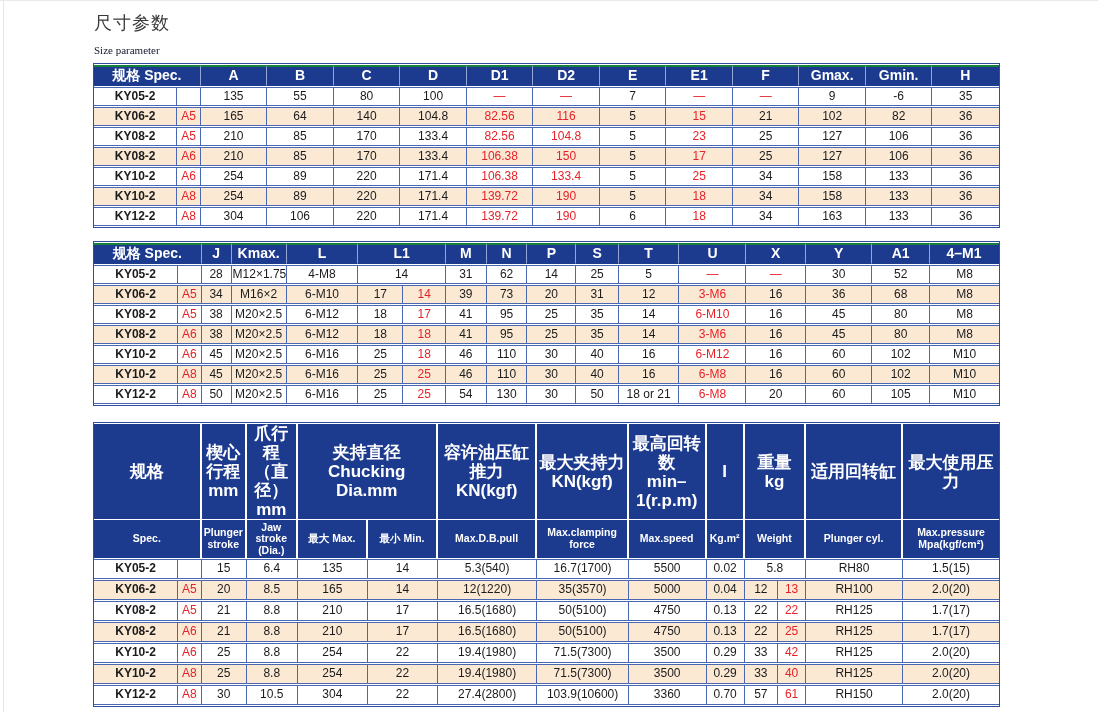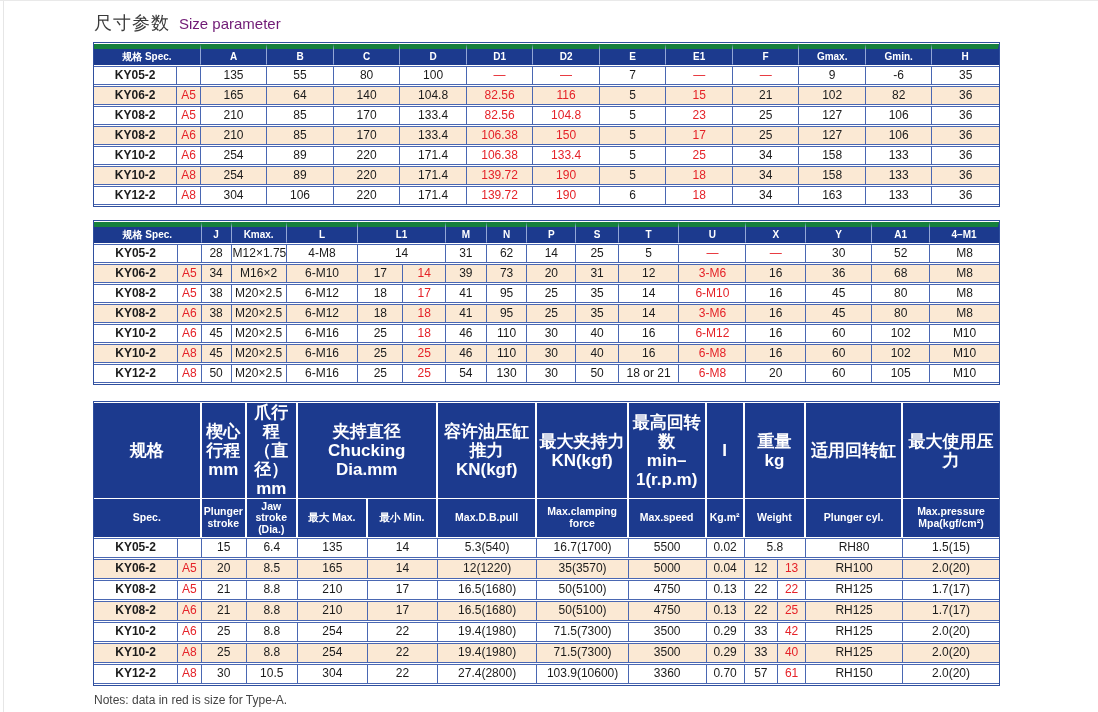--- a/index.html
+++ b/index.html
@@ -4,36 +4,36 @@
 <style>
   html, body { margin:0; padding:0; }
   body {
     width:1098px; height:712px; background:#ffffff; overflow:hidden;
     font-family:"Liberation Sans","DejaVu Sans",sans-serif;
     border-top:1px solid #e9e9e9; box-sizing:border-box; position:relative;
   }
   .edge-line { position:absolute; left:3px; top:0; height:712px; width:1px; background:#e6e6e6; }
   .page { padding:10px 5px 0 93px; width:907px; box-sizing:content-box; }
 
-  .sec-title { display:flex; align-items:baseline; gap:9px; margin:0 0 7px 1px; }
+  .sec-title { display:flex; align-items:baseline; gap:9px; margin:0 0 7px 1px;flex-direction:column; }
   .sec-title .zh { font-size:18px; color:#3a3a3a; font-weight:400; letter-spacing:1px; }
-  .sec-title .en { font-size:15px; color:#701a75; }
+  .sec-title .en { font-size:11px; color:#0f172a;font-family:Liberation Serif, serif; }
 
   .twrap { border:1px solid #2f4f9e; background:#fff; }
   .twrap.mb1 { margin-bottom:13px; }
   .twrap.mb2 { margin-bottom:16px; }
 
   table { width:100%; border-collapse:separate; border-spacing:0 1px; table-layout:fixed; }
   th, td {
     box-sizing:border-box; text-align:center; vertical-align:middle;
     overflow:hidden; white-space:pre-line; padding:0 1px; line-height:1.12;
   }
   th {
-    background:#1c3a8e; color:#ffffff; font-weight:700; font-size:10px;
-    border-top:5px solid #15803d; border-bottom:1px solid #1c3a8e; border-right:1px solid #93a6d6;
+    background:#1c3a8e; color:#ffffff; font-weight:700; font-size:14px;
+    border-top:2px solid #15803d; border-bottom:1px solid #1c3a8e; border-right:1px solid #93a6d6;
     height:21px;
   }
   th:last-child { border-right:1px solid #1c3a8e; }
   td {
     font-size:12px; color:#1b1b1b; height:19px;
     border-top:1px solid #4a67b2; border-bottom:1px solid #4a67b2; border-right:1px solid #4a67b2;
     background:#fff;
   }
   td:last-child { border-right:none; }
   tr.alt td { background:#fbe9d4; }

